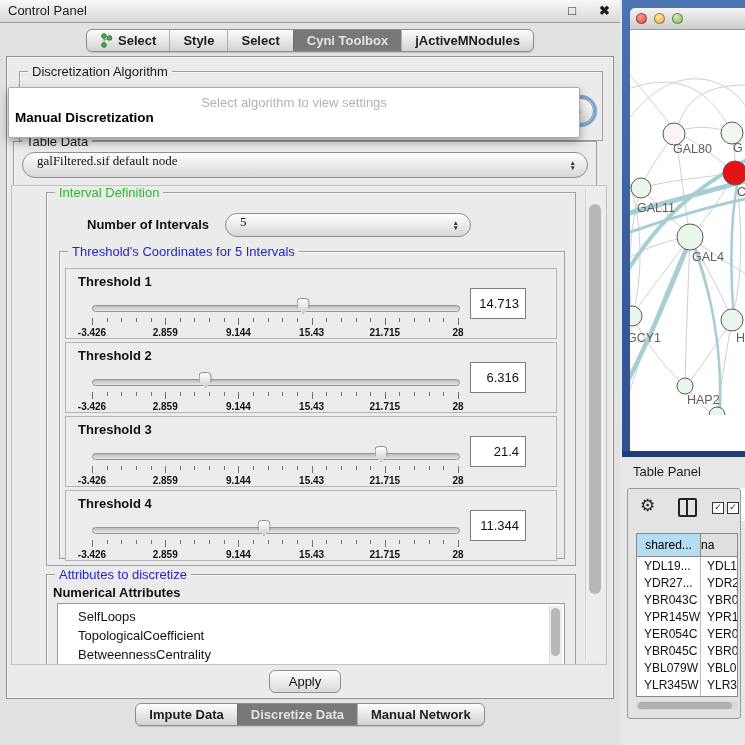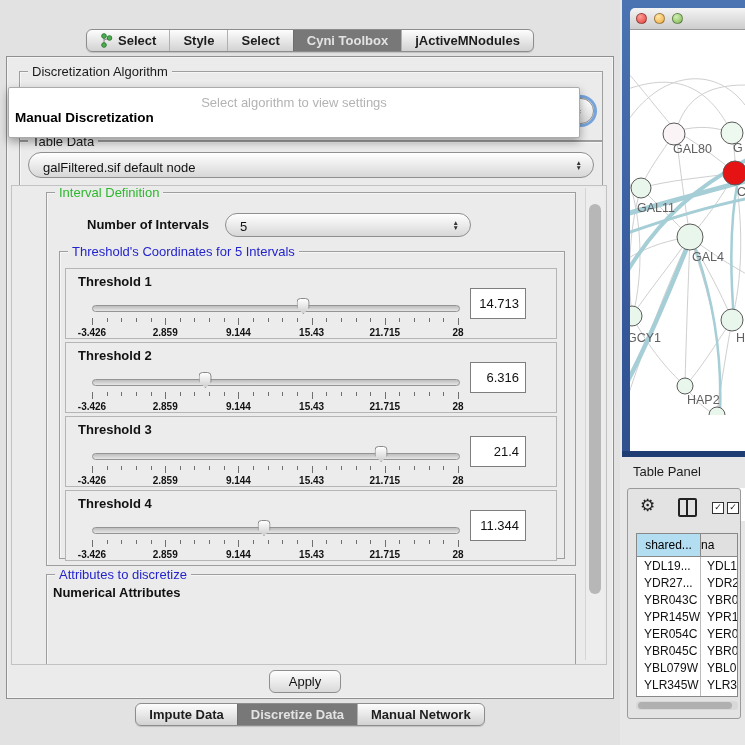--- a/index.html
+++ b/index.html
@@ -20,27 +20,27 @@
   .seg{display:flex;align-items:center;gap:5px;padding:3px 13px;font-size:13px;font-weight:700;color:#1d1d1d;border-left:1px solid #b0b0b0;cursor:default;}
   .seg:first-child{border-left:none;}
   .seg.sel{background:#787878;color:#e3e3e3;border-left-color:#6e6e6e;}
   
   .mainpanel{position:absolute;left:6px;top:56px;width:606px;height:641px;background:#ebebeb;border:1px solid #8f8f8f;box-shadow:inset 0 0 0 1px #f4f4f4;}
   .group{position:absolute;border:1px solid #9e9e9e;box-shadow:1px 1px 0 #f6f6f6 inset;}
   .group-label{position:absolute;top:-8px;left:8px;background:#ebebeb;padding:0 4px;font-size:13px;color:#1a1a1a;white-space:nowrap;}
   .group-label.green{color:#2eb82e;}
   .group-label.blue{color:#2424cc;}
   
-  .combo{position:absolute;height:26px;border:1px solid #8f8f8f;border-radius:13px;background:linear-gradient(#ffffff,#d7d7d7);display:flex;align-items:flex-end;padding:0 26px 2px 14px;font-size:13px;color:#111;box-sizing:border-box;}
+  .combo{position:absolute;height:26px;border:1px solid #8f8f8f;border-radius:13px;background:linear-gradient(#ffffff,#d7d7d7);display:flex;align-items:flex-start;padding:0 26px 16px 14px;font-size:13px;color:#111;box-sizing:border-box;font-family:Liberation Serif, serif;}
   .combo .stepper{position:absolute;right:11px;top:50%;transform:translateY(-50%);display:flex;flex-direction:column;align-items:center;font-size:6.5px;line-height:5.2px;color:#333;}
   .combo.focus{box-shadow:0 0 0 3px rgba(98,152,215,.85);}
   
   .algo-group{left:12px;top:14px;width:582px;height:68px;}
   .algo-combo{left:8px;top:26px;width:566px;}
-  .td-group{left:12px;top:84px;width:582px;height:44px;}
+  .td-group{left:6px;top:84px;width:582px;height:44px;}
   .td-combo{left:8px;top:10px;width:566px;}
   
   .scrollpane{position:absolute;left:4px;top:128px;width:594px;height:478px;overflow:hidden;border:1px solid #c2c2c2;background:#ebebeb;}
   .interval-group{left:34px;top:6px;width:528px;height:372px;}
   .numlabel{position:absolute;left:40px;top:24px;font-size:13px;font-weight:700;color:#111;}
   .num-combo{left:178px;top:20px;width:246px;height:24px;}
   .thresh-group{left:12px;top:58px;width:504px;height:306px;}
   .threshlist{position:absolute;left:5px;top:16px;width:494px;}
   .thresh-panel{position:relative;width:492px;height:71px;border:1px solid #b5b5b5;background:#ececec;margin-bottom:3px;box-sizing:border-box;}
   .thresh-label{position:absolute;left:12px;top:5px;font-size:13px;font-weight:700;color:#111;}
@@ -101,20 +101,27 @@
   .hscroll{position:absolute;left:8px;top:212px;width:102px;height:9px;background:#d8d8d8;border-radius:4px;}
   .hscroll .hthumb{position:absolute;left:2px;top:1px;width:94px;height:7px;background:#b0b0b0;border-radius:4px;}
   svg text{font-family:"Liberation Sans",sans-serif;}
 </style>
 </head>
 <body>
 
 <div class="app">
 
   <section class="left">
+    <div class="titlebar">
+      <span class="title">Control Panel</span>
+      <span class="winbtns">
+        <span class="fl">□</span>
+        <span class="cl">✖</span>
+      </span>
+    </div>
 
     <div class="tabrow top" id="topTabs">
         <div class="segwrap">
           <div class="seg">
             <svg width="13" height="15" viewBox="0 0 13 15">
               <line x1="4" y1="3" x2="4" y2="12" stroke="#8a8a8a"></line>
               <line x1="4" y1="7" x2="9.5" y2="5" stroke="#8a8a8a"></line>
               <circle cx="4" cy="3" r="2.3" fill="#4caf50" stroke="#2d7d32"></circle>
               <circle cx="4" cy="12" r="2.3" fill="#4caf50" stroke="#2d7d32"></circle>
               <circle cx="9.5" cy="5" r="2.3" fill="#4caf50" stroke="#2d7d32"></circle>
@@ -350,20 +357,29 @@
                   </div>
                   <div class="valuebox">11.344</div>
                 </div>
               </div>
           </div>
         </div>
 
         <div class="group attr-group">
           <span class="group-label blue">Attributes to discretize</span>
           <span class="attr-sub">Numerical Attributes</span>
+          <div class="listbox" id="attrList">
+
+          <div class="item">SelfLoops</div>
+              <div class="item">TopologicalCoefficient</div>
+              <div class="item">BetweennessCentrality</div>
+              <div class="lscroll">
+                <div class="lthumb"></div>
+              </div>
+            </div>
         </div>
 
         <div class="vscroll">
           <div class="vthumb"></div>
         </div>
       </div>
 
       <button class="applybtn">Apply</button>
     </div>
 

